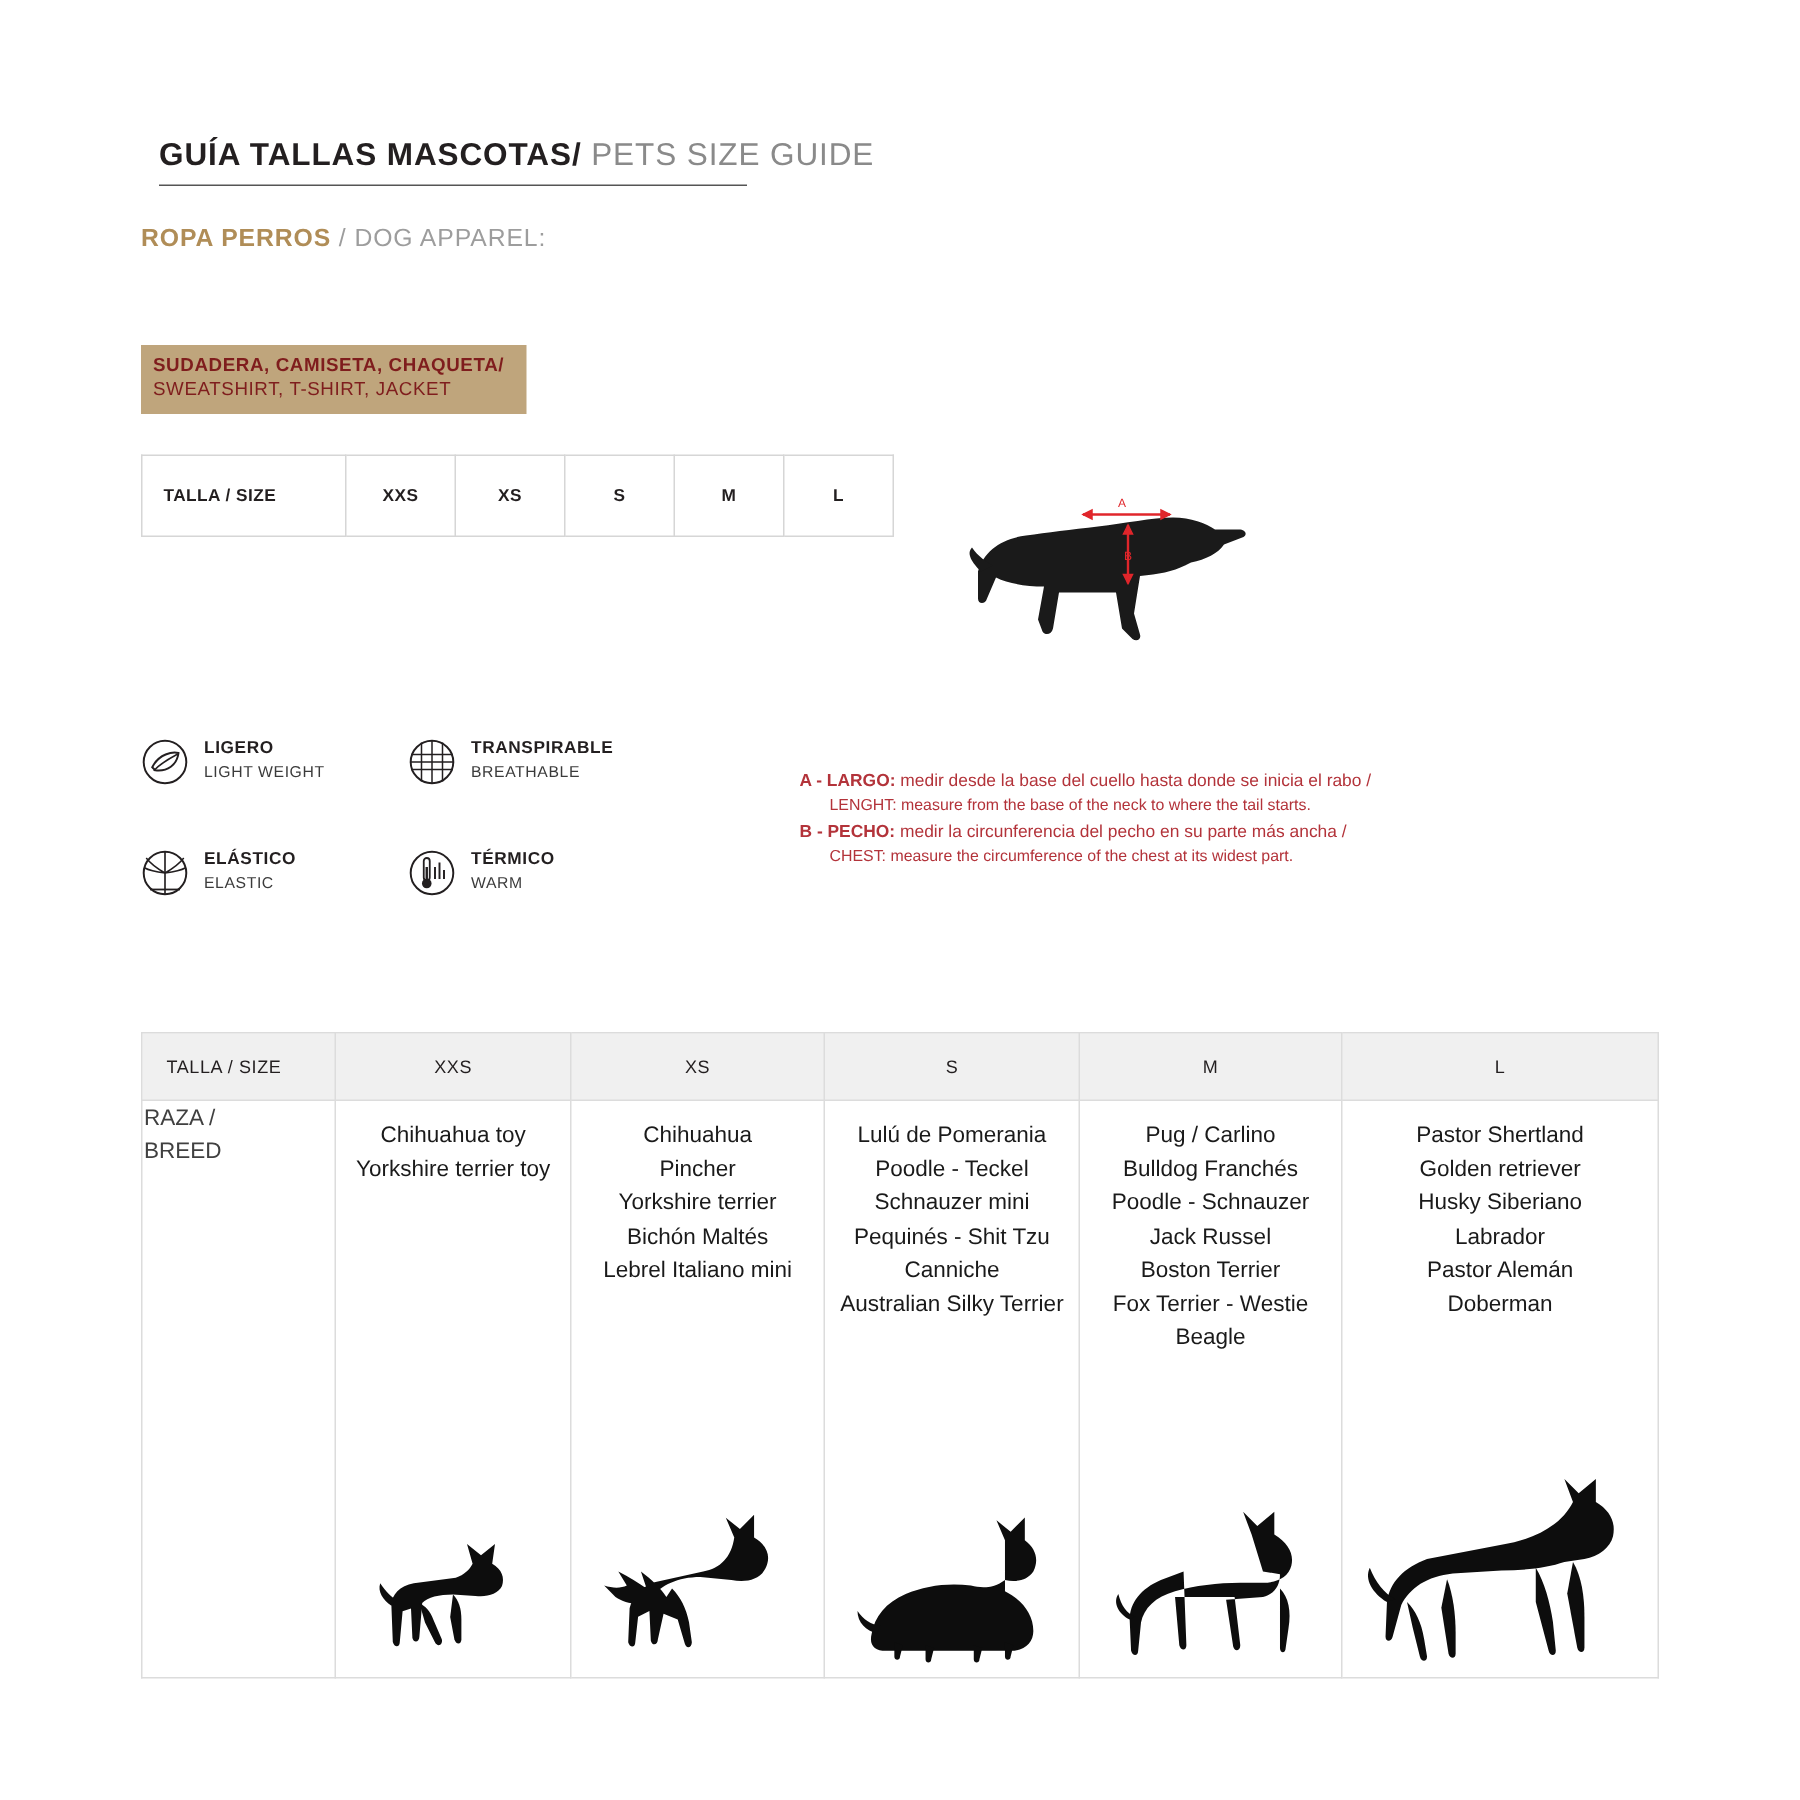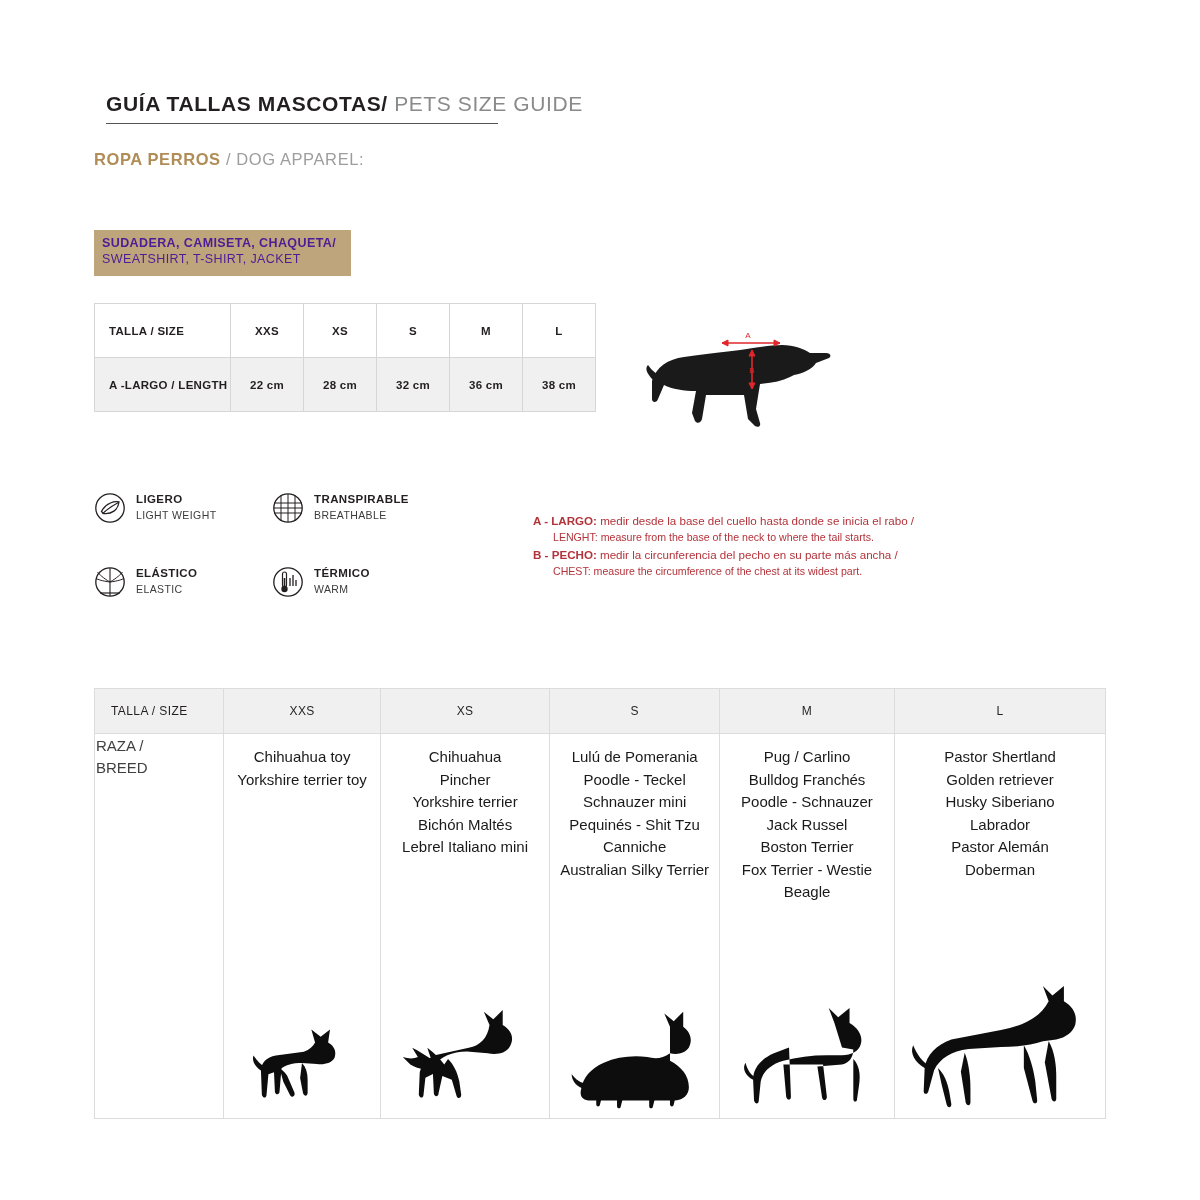--- a/index.html
+++ b/index.html
@@ -51,21 +51,21 @@
   .sub-title .es { color: #b08d57; }
   .sub-title .en { color: #9d9d9d; font-weight: normal; }
 
   .banner {
     position: absolute;
     left: 94px;
     top: 230px;
     width: 257px;
     height: 46px;
     background: #bfa57c;
-    color: #4c1d95;
+    color: #7f1d1d;
     padding: 6px 8px 0 8px;
     box-sizing: border-box;
     line-height: 1.25;
   }
   .banner .l1 { font-size: 12.5px; font-weight: bold; letter-spacing: 0.4px; }
   .banner .l2 { font-size: 12.5px; letter-spacing: 0.4px; }
 
   
   .size-table {
     position: absolute;
@@ -209,28 +209,20 @@
 
   <table class="size-table">
     <tbody>
         <tr class="head">
       <td class="rowhead">TALLA /  SIZE</td>
       <td class="c">XXS</td>
       <td class="c">XS</td>
       <td class="c">S</td>
       <td class="c">M</td>
       <td class="c">L</td>
-    </tr>
-    <tr class="shade">
-      <td class="rowhead">A -LARGO / LENGTH</td>
-      <td class="c">22 cm</td>
-      <td class="c">28 cm</td>
-      <td class="c">32 cm</td>
-      <td class="c">36 cm</td>
-      <td class="c">38 cm</td>
     </tr>
   </tbody>
     </table>
 
   <div class="features">
 
     <div class="feat" style="left:0px; top:0px;">
       <span class="feat-ico">
         <svg viewBox="0 0 32 32" width="32" height="32">
           <circle cx="16" cy="16" r="14.2" fill="none" stroke="#231f20" stroke-width="1.3"></circle>

